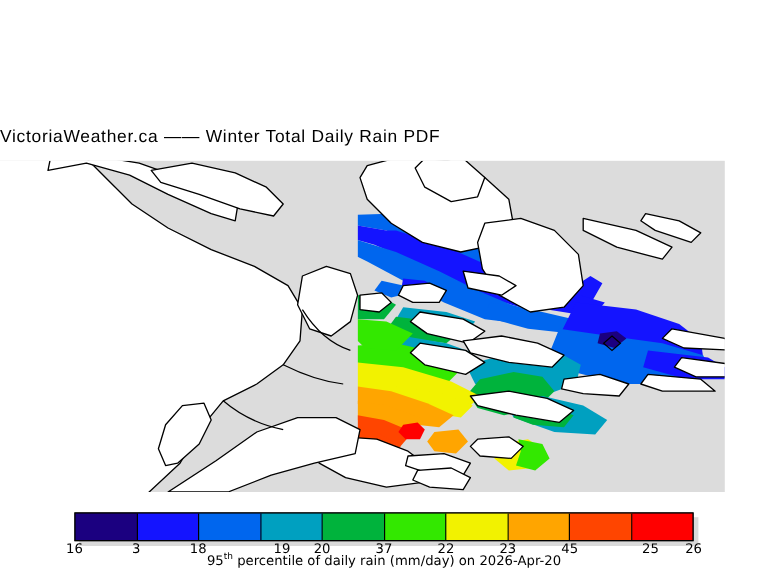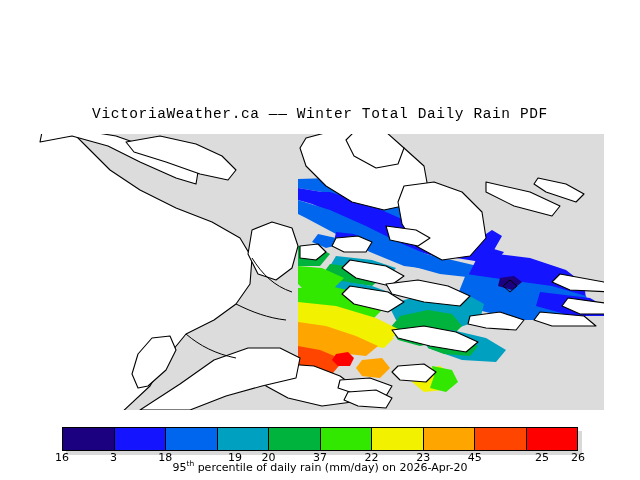--- a/index.html
+++ b/index.html
@@ -10,22 +10,22 @@
     font-family:"DejaVu Sans", sans-serif;
     overflow:hidden;
     position:relative;
   }
   #root{position:absolute;left:0;top:0;width:640px;height:480px;background:#fff;}
 
   
   .title{
     position:absolute;
     left:0; top:106px; width:640px;
-    text-align:center;
-    font-family:Liberation Mono, monospace;
+    text-align:left;
+    font-family:Liberation Sans, sans-serif;
     font-size:14.5px;
     letter-spacing:0.6px;
     color:#000;
     white-space:nowrap;
   }
 
   
   .map-panel{
     position:absolute;
     left:0px; top:134px;

